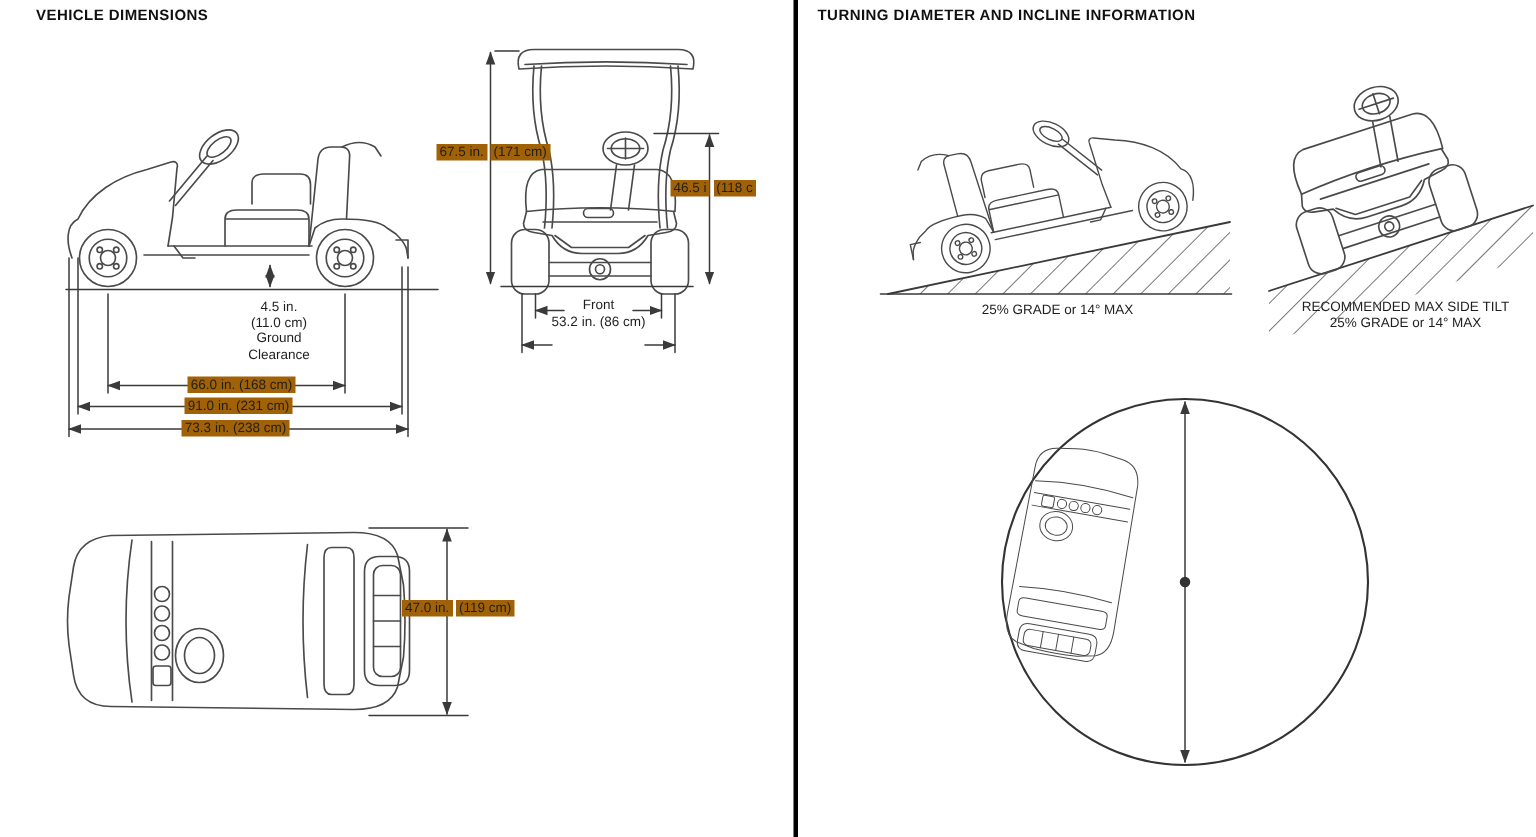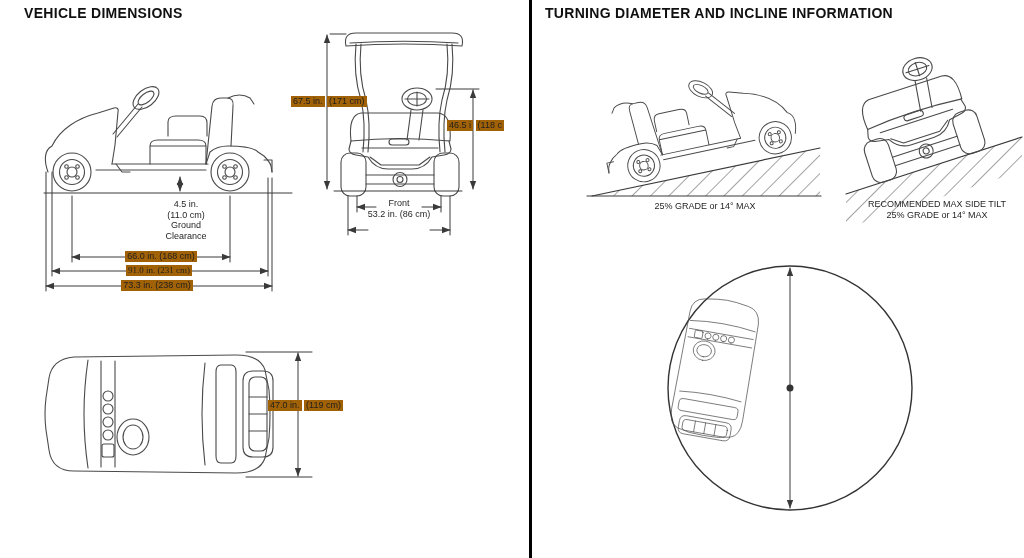--- a/index.html
+++ b/index.html
@@ -3,21 +3,21 @@
 <meta charset="utf-8">
 <style>
   html,body{margin:0;padding:0;background:#fff;}
   #page{position:relative;width:1024px;height:558px;background:#fff;overflow:hidden;
         font-family:"Liberation Sans",sans-serif;}
   #art{position:absolute;left:0;top:0;}
   .lbl{position:absolute;font-size:9px;line-height:10.5px;text-align:center;
        color:#1f1f1f;white-space:nowrap;}
   .lbl span{display:block;}
   .bg span{background:#a16207;display:inline-block;padding:0 2px;}
-  .title{position:absolute;font-weight:bold;font-size:14px;letter-spacing:.3px;color:#101010;}
+  .title{position:absolute;font-weight:bold;font-size:10px;letter-spacing:.3px;color:#101010;}
   .divider{position:absolute;left:529px;top:0;width:3px;height:558px;background:#000;}
   .cap{font-size:9px;line-height:11px;}
 </style>
 </head>
 <body>
 
 <div id="page">
 
   <svg id="art" width="1024" height="558" viewBox="0 0 1024 558">
     <defs>
@@ -179,21 +179,21 @@
   <div class="lbl" style="left:141px;top:199px;width:90px;">
     <span>4.5 in.</span>
     <span>(11.0 cm)</span>
     <span>Ground</span>
     <span>Clearance</span>
   </div>
 
   <div class="lbl bg" style="left:101px;top:251px;width:120px;">
     <span>66.0 in. (168 cm)</span>
   </div>
-  <div class="lbl bg" style="left:99px;top:265px;width:120px;font-family:Liberation Serif, serif;">
+  <div class="lbl bg" style="left:99px;top:265px;width:120px;">
     <span>91.0 in. (231 cm)</span>
   </div>
   <div class="lbl bg" style="left:97px;top:280px;width:120px;">
     <span>73.3 in. (238 cm)</span>
   </div>
 
   <div class="lbl bg" style="left:291px;top:96px;width:60px;">
     <span>67.5 in.</span>
     <span>(171 cm)</span>
   </div>

